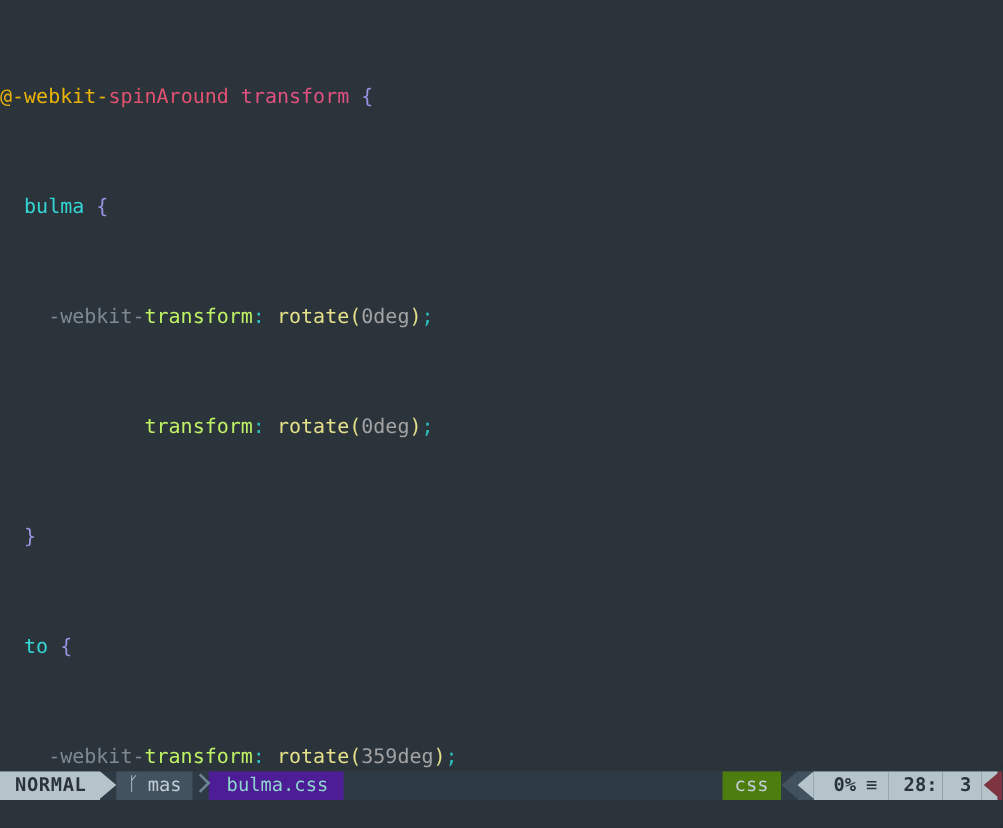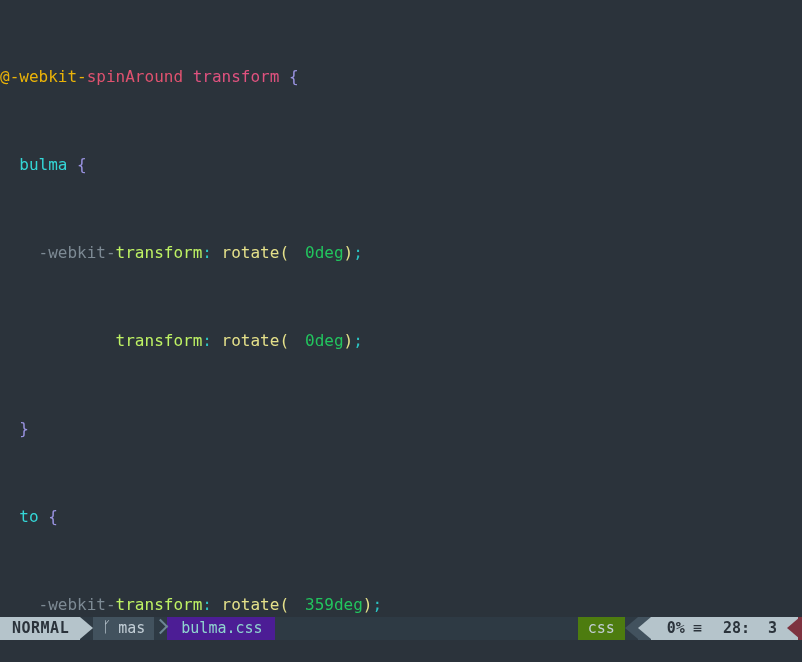--- a/index.html
+++ b/index.html
@@ -46,21 +46,21 @@
   
   .t-atrule    { color: #eab308; }   
   .t-atname    { color: #e0526f; }
   .t-ident     { color: #e0527f; }   
   .t-brace     { color: #9a93e1; }   
   .t-kw        { color: #34d6d6; }   
   .t-vendor    { color: #7d8a94; }   
   .t-prop      { color: #bef264; }   
   .t-colon     { color: #2bc2c2; }
   .t-func      { color: #e4e08a; }   
-  .t-num       { color: #22c55e; margin-left: 16px; }   
+  .t-num       { color: #a3a3a3; }   
   .t-semi      { color: #2bc2c2; }   
   .t-plain     { color: #c5cdd4; }
 
   
   .statusline {
     position: absolute;
     left: 0;
     top: 617px;
     width: 802px;
     height: 23px;

